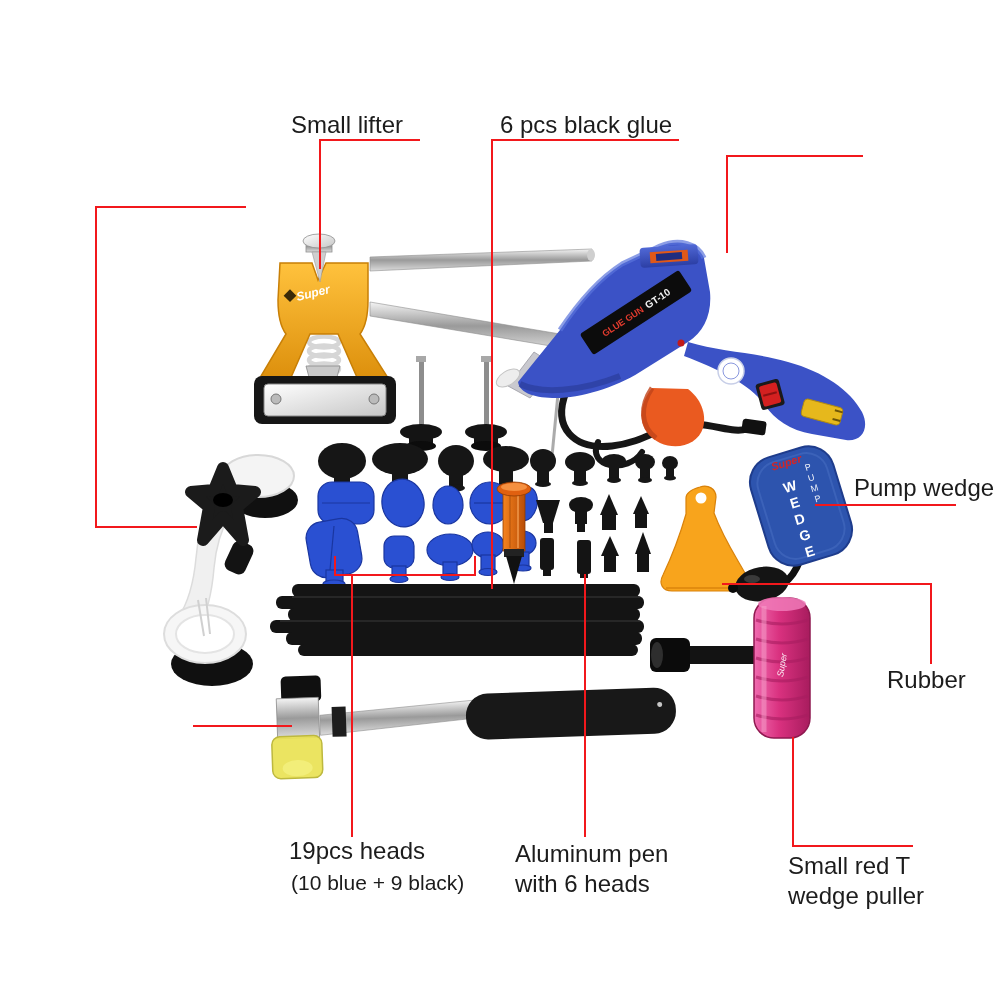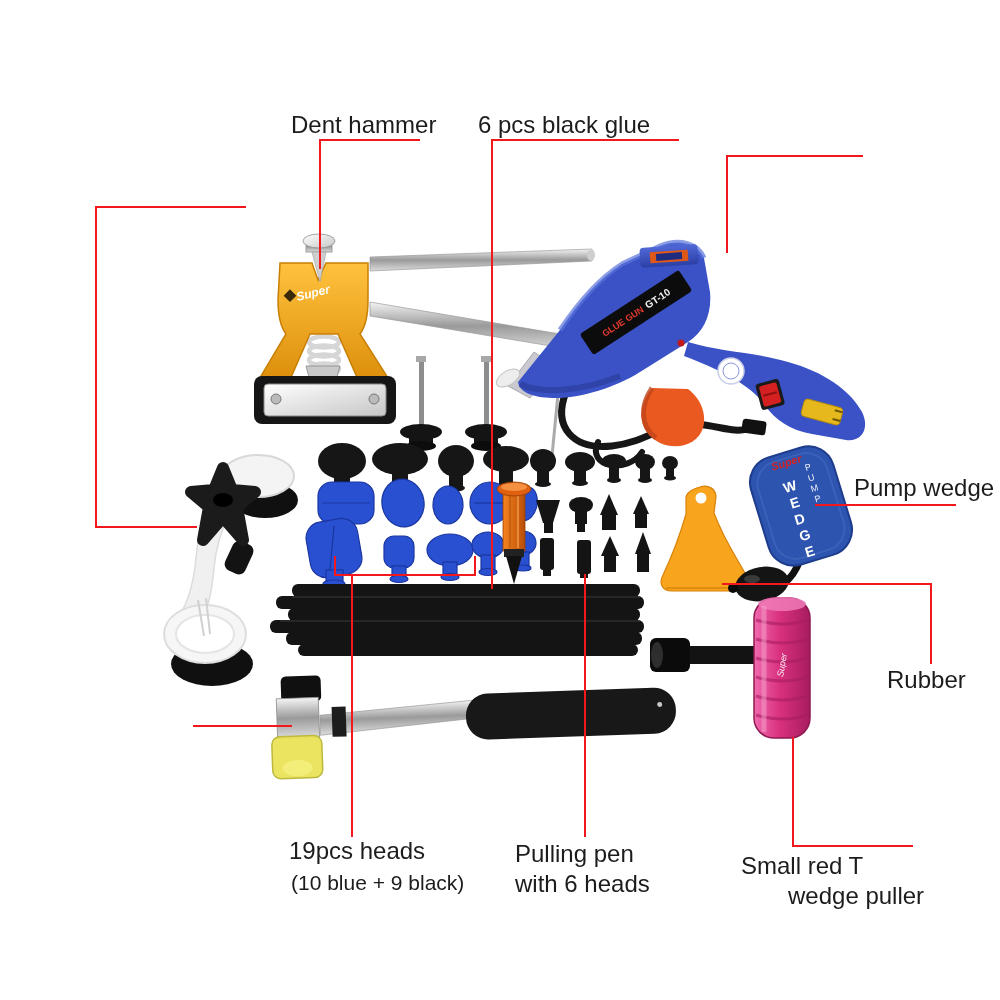--- a/index.html
+++ b/index.html
@@ -380,29 +380,29 @@
   <div class="leader vline" style="left:930px;top:583px;height:81px"></div>
   <div class="leader hline" style="left:193px;top:725px;width:99px"></div>
   <div class="leader vline" style="left:334px;top:556px;height:20px"></div>
   <div class="leader hline" style="left:334px;top:574px;width:142px"></div>
   <div class="leader vline" style="left:474px;top:556px;height:20px"></div>
   <div class="leader vline" style="left:351px;top:574px;height:263px"></div>
   <div class="leader vline" style="left:584px;top:574px;height:263px"></div>
   <div class="leader vline" style="left:792px;top:737px;height:110px"></div>
   <div class="leader hline" style="left:792px;top:845px;width:121px"></div>
 
-  <div class="label" style="left:291px;top:111px">Dent hammer</div>
-  <div class="label" style="left:478px;top:111px">6 pcs black glue</div>
+  <div class="label" style="left:291px;top:111px">Small lifter</div>
+  <div class="label" style="left:500px;top:111px">6 pcs black glue</div>
   <div class="label" style="left:854px;top:474px">Pump wedge</div>
   <div class="label" style="left:887px;top:666px">Rubber</div>
   <div class="label" style="left:289px;top:837px">19pcs heads</div>
   <div class="label sub" style="left:291px;top:869px">(10 blue + 9 black)</div>
-  <div class="label" style="left:515px;top:840px">Pulling pen</div>
+  <div class="label" style="left:515px;top:840px">Aluminum pen</div>
   <div class="label" style="left:515px;top:870px">with 6 heads</div>
-  <div class="label" style="left:741px;top:852px">Small red T</div>
+  <div class="label" style="left:788px;top:852px">Small red T</div>
   <div class="label" style="left:788px;top:882px">wedge puller</div>
 
   <div class="gun-sticker">
     <span class="gun-brand">GLUE GUN</span>
     <span class="gun-model">GT-10</span>
   </div>
   <div class="wedge-textbox">
     <span class="wedge-brand">Super</span>
     <span class="wedge-vert pump-word">PUMP</span>
     <span class="wedge-vert wedge-word">WEDGE</span>

